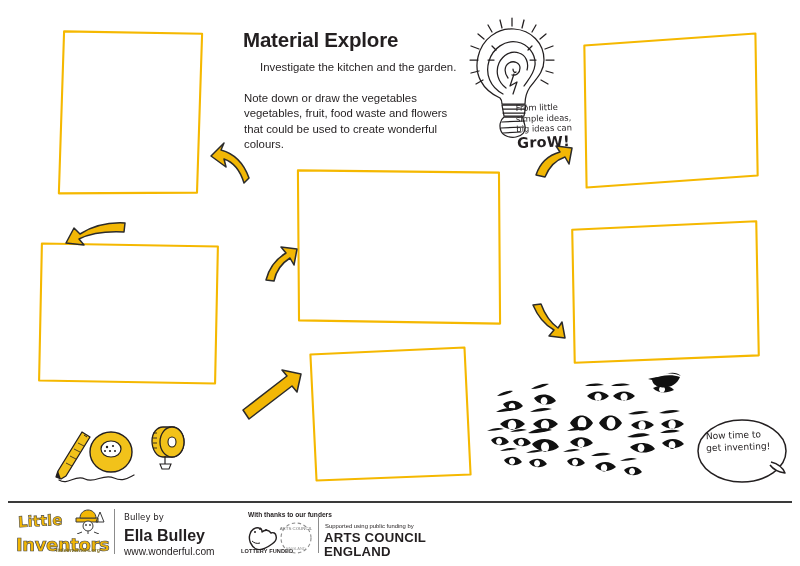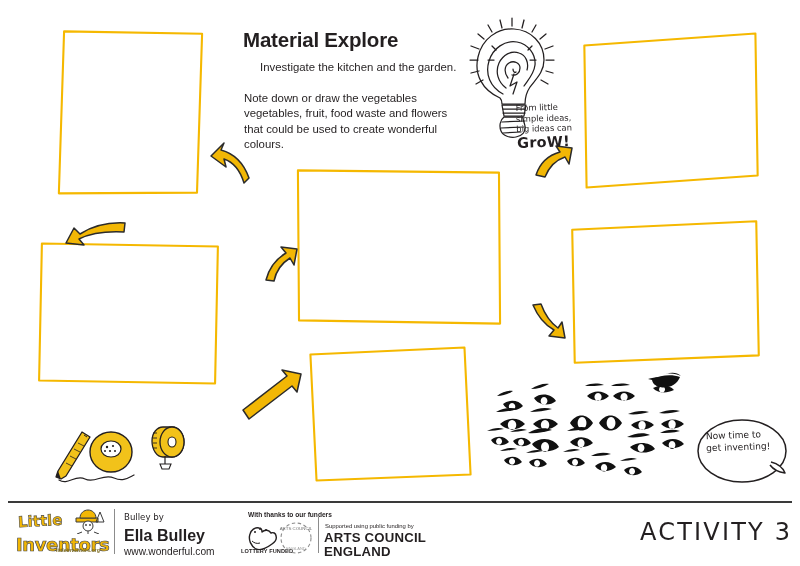--- a/index.html
+++ b/index.html
@@ -310,14 +310,13 @@
       <circle cx="22" cy="19" r="15" stroke-dasharray="3.4 2.6"></circle>
     </g>
     <text x="22" y="11" text-anchor="middle" font-size="4.4" font-family="Liberation Sans, sans-serif" fill="#6f6f6f">ARTS COUNCIL</text>
     <text x="22" y="31" text-anchor="middle" font-size="4" font-family="Liberation Sans, sans-serif" fill="#9b9b9b">ENGLAND</text>
   </svg>
 
   <div class="ace-sup">Supported using public funding by</div>
   <div class="ace1">ARTS COUNCIL</div>
   <div class="ace2">ENGLAND</div>
 
-  <div class="activity">ACTIVITY 3</div>
 </div>
 
 </body></html>

